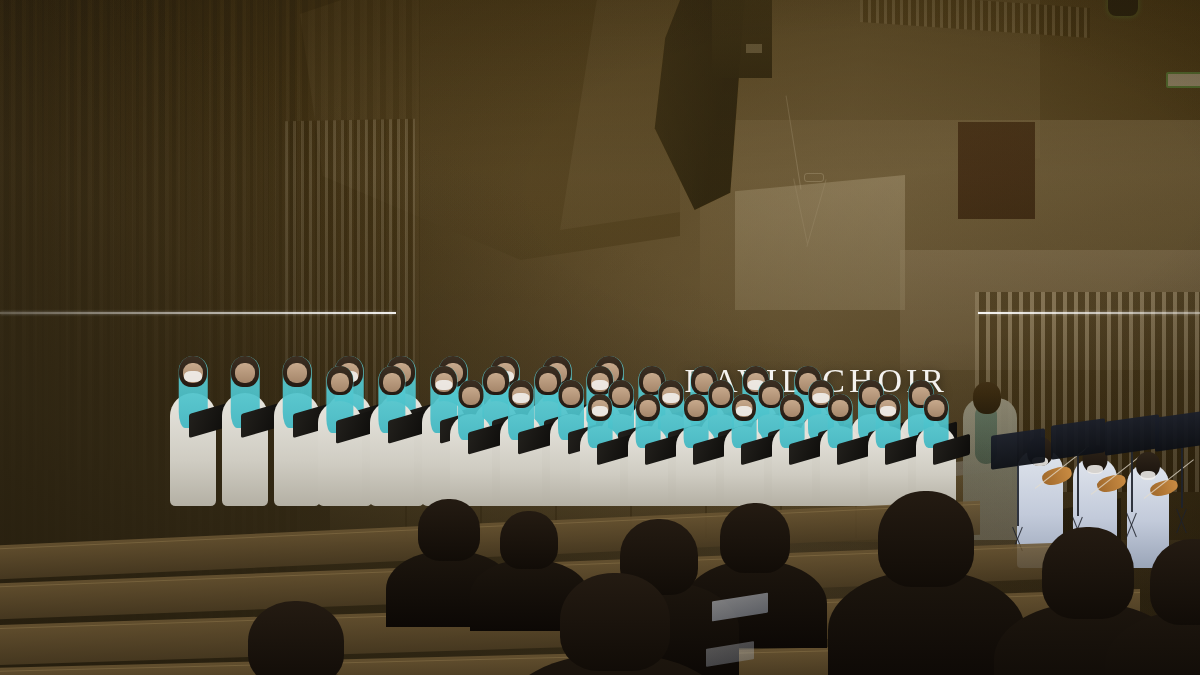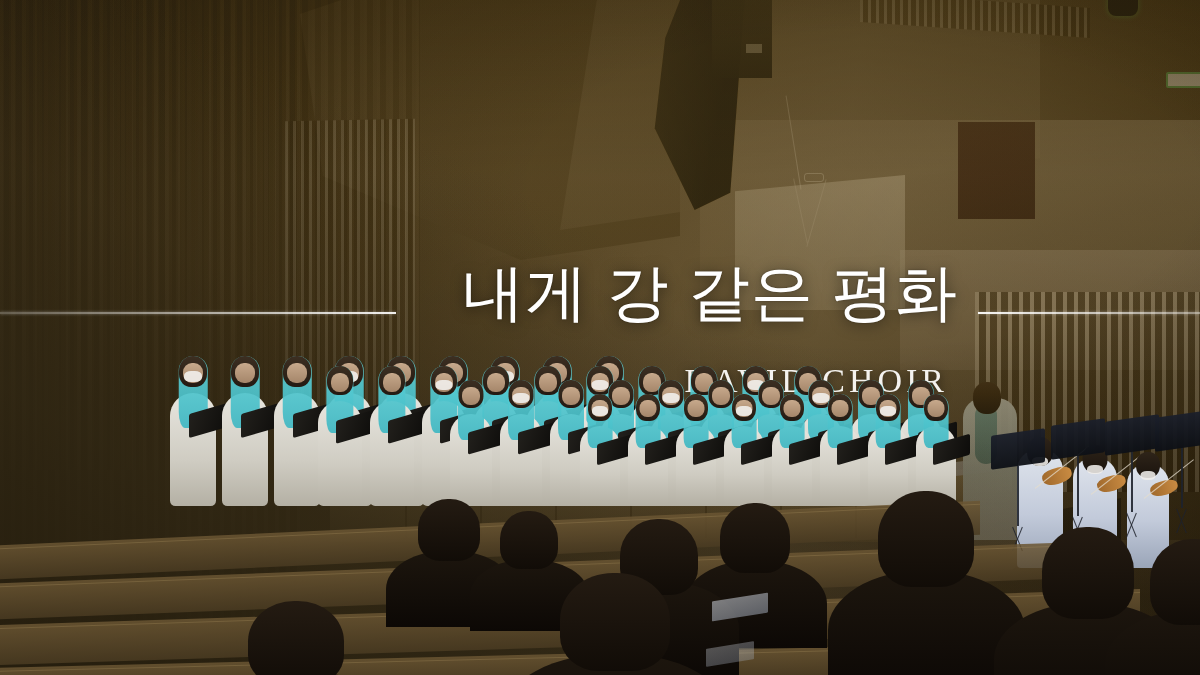--- a/index.html
+++ b/index.html
@@ -617,17 +617,16 @@
     <div class="top-shade"></div>
     <div class="sepia"></div>
     <div class="warm-film"></div>
     <div class="vig-dark"></div>
     <div class="bl-shade"></div>
   </div>
 
   <div class="overlay">
     <div class="rule rule-left"></div>
     <div class="rule rule-right"></div>
-    <div class="title">내게 강 같은 평화</div>
     <div class="subtitle">DAVID CHOIR</div>
   </div>
 
 </div>
 
 </body></html>

